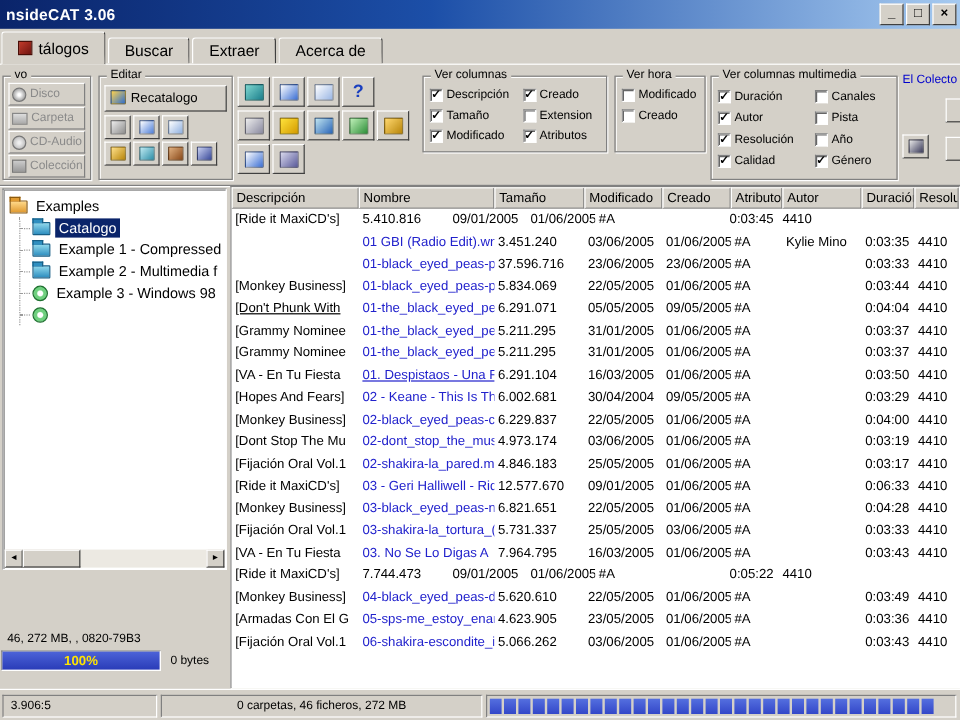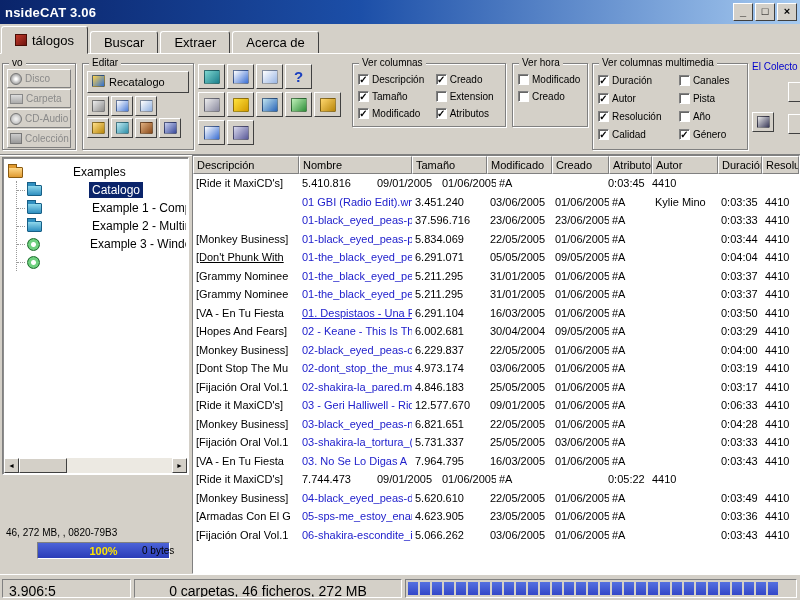--- a/index.html
+++ b/index.html
@@ -64,38 +64,38 @@
 
 .main{position:absolute;left:0;top:155px;width:100%;height:419px;}
 .left-panel{position:absolute;left:0;top:0;width:192px;height:100%;}
 .tree-box{position:absolute;left:2px;top:2px;width:187px;height:318px;background:#fff;
  border:1px solid;border-color:#808080 #fff #fff #808080;box-shadow:inset 1px 1px 0 rgba(64,64,64,.6);overflow:hidden;}
 #tree{position:absolute;left:5px;top:5px;right:2px;font-size:12px;white-space:nowrap;}
 .tree-row{height:18px;display:flex;align-items:center;gap:4px;}
 .tree-children{margin-left:8px;border-left:1px dotted #9a9a9a;}
 .tree-row.child{position:relative;padding-left:10px;}
 .tree-row.child::before{content:'';position:absolute;left:0;top:9px;width:8px;border-top:1px dotted #9a9a9a;}
-.tree-label{padding:1px 3px;overflow:hidden;margin-left:43px;}
+.tree-label{padding:1px 3px;overflow:hidden;}
 .tree-label.selected{background:var(--selection,#0a246a);color:#fff;}
 .ic-folder-open{position:relative;width:15px;height:11px;flex:none;background:linear-gradient(180deg,#ffd98a,#e09a30);border:1px solid #8a5a10;border-radius:1px;}
 .ic-folder-open::before{content:'';position:absolute;left:-1px;top:-4px;width:7px;height:3px;background:#e09a30;border:1px solid #8a5a10;border-bottom:none;}
 .ic-folder{position:relative;width:15px;height:11px;flex:none;background:linear-gradient(180deg,#8fd8ec,#2f8fc0);border:1px solid #175f86;border-radius:1px;}
 .ic-folder::before{content:'';position:absolute;left:-1px;top:-4px;width:7px;height:3px;background:#2f8fc0;border:1px solid #175f86;border-bottom:none;}
 .ic-disc{width:13px;height:13px;flex:none;border-radius:50%;background:radial-gradient(circle at 50% 50%,#ffffff 0 2px,#6fd07f 3px 5px,#2a9040 6px);border:1px solid #1f7030;}
 .ic-disc-gray{width:12px;height:12px;flex:none;border-radius:50%;background:radial-gradient(circle,#fff 1px,#bbb 4px,#888 7px);border:1px solid #777;}
 .ic-cd-gray{width:12px;height:12px;flex:none;border-radius:50%;background:radial-gradient(circle,#eee 1px,#ccc 4px,#999 7px);border:1px solid #777;}
 .ic-folder-gray{width:13px;height:10px;flex:none;background:linear-gradient(#ddd,#aaa);border:1px solid #888;}
 .ic-box-gray{width:12px;height:11px;flex:none;background:linear-gradient(#ccc,#999);border:1px solid #777;}
 .hscroll{position:absolute;left:1px;right:1px;bottom:1px;height:15px;background:#ece9e2;display:flex;align-items:stretch;}
 .scroll-arrow{width:15px;background:var(--face);border:1px solid;border-color:#fff #404040 #404040 #fff;
  font-size:7px;line-height:13px;text-align:center;flex:none;}
 .scroll-arrow.right{margin-left:auto;}
 .scroll-thumb{width:48px;background:var(--face);border:1px solid;border-color:#fff #404040 #404040 #fff;flex:none;}
 .summary{position:absolute;left:6px;top:372px;font-size:10px;white-space:nowrap;}
-.progress-outer{position:absolute;left:1px;top:387px;width:133px;height:17px;border:1px solid;border-color:#808080 #fff #fff #808080;background:#fff;margin-left:36px;}
+.progress-outer{position:absolute;left:1px;top:387px;width:133px;height:17px;border:1px solid;border-color:#808080 #fff #fff #808080;background:#fff;}
 .progress-fill{position:absolute;left:0;top:0;right:0;bottom:0;background:linear-gradient(180deg,#4c63d8,var(--progress-fill,#2a3cb8));
  display:flex;align-items:center;justify-content:center;}
 .progress-fill span{color:var(--progress-text,#ffe400);font-weight:bold;font-size:11px;}
 .bytes{position:absolute;left:142px;top:390px;font-size:10px;}
 
 
 .table-box{position:absolute;left:192px;top:0;right:0;bottom:0;background:#fff;
  border:1px solid;border-color:#808080 #fff #fff #808080;overflow:hidden;}
 .thead{display:flex;height:18px;background:var(--face);}
 .th{flex:none;height:18px;background:var(--face);border:1px solid;border-color:#fff #808080 #808080 #fff;
@@ -103,21 +103,21 @@
 .tbody{position:absolute;left:0;top:18px;right:0;bottom:0;overflow:hidden;background:#fff;}
 .tr{display:flex;height:18.5px;}
 .td{flex:none;padding:0 3px;line-height:18.5px;overflow:hidden;white-space:nowrap;font-size:11px;}
 .td.name{color:var(--link-blue,#2121cc);}
 .td.size{text-align:right;padding-right:30px;}
 .td.dur{text-align:right;padding-right:6px;}
 
 
 .statusbar{position:absolute;left:0;bottom:0;width:100%;height:26px;background:var(--face);border-top:1px solid #fff;}
 .sb-panel{position:absolute;top:4px;height:19px;background:var(--face);border:1px solid;border-color:#808080 #fff #fff #808080;
- font-size:14px;padding:3px 6px;overflow:hidden;white-space:nowrap;}
+ font-size:10px;padding:3px 6px;overflow:hidden;white-space:nowrap;}
 #sb1{left:2px;width:129px;}
 #sb2{left:134px;width:268px;text-align:center;}
 #sb3{left:405px;right:3px;padding:2px;}
 #segments{display:flex;gap:2px;height:100%;overflow:hidden;}
 .segment{flex:none;width:10px;height:100%;background:linear-gradient(180deg,#5570e0,var(--segment-blue,#3347c8));}
 </style>
 </head>
 <body>
 
 <div class="window">

